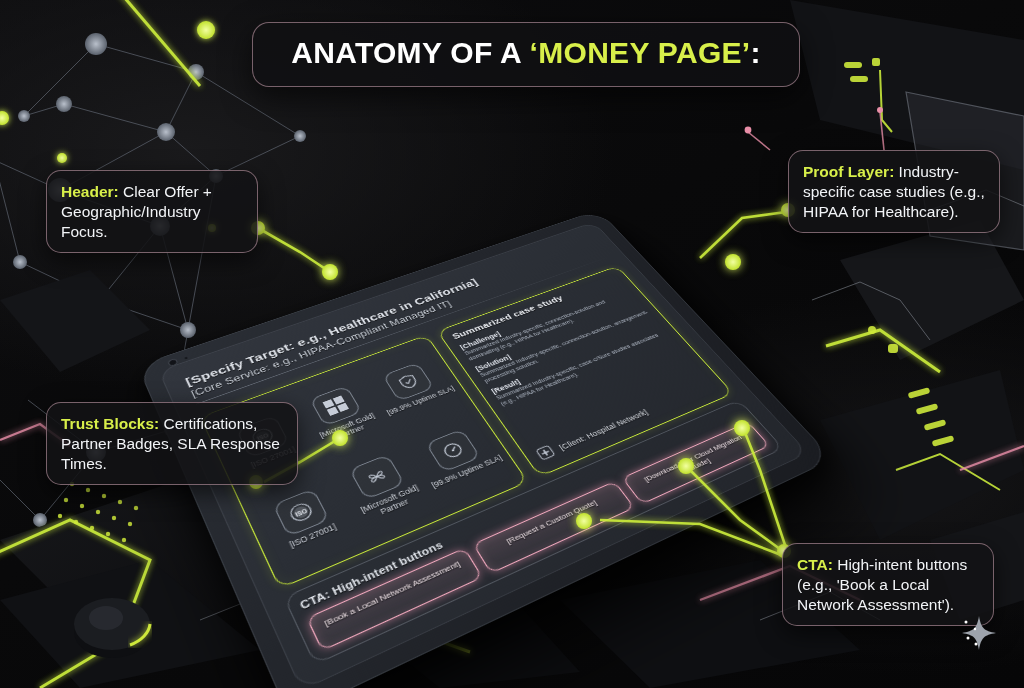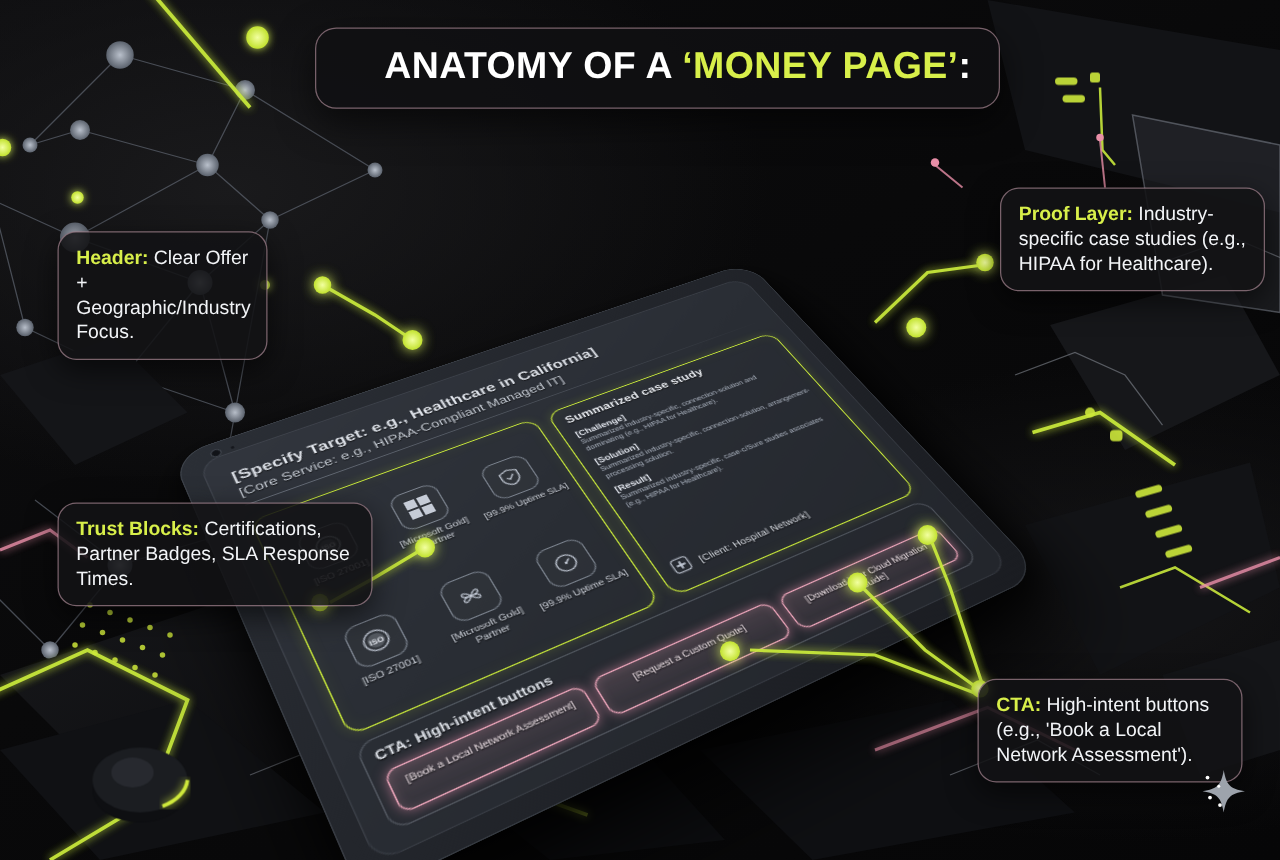--- a/index.html
+++ b/index.html
@@ -96,36 +96,36 @@
     box-shadow: 0 0 9px rgba(240,150,180,.55), inset 0 0 8px rgba(240,168,189,.18);
     text-shadow: 0 1px 1px rgba(0,0,0,.7);
   }
 
   
   .title-card {
     position:absolute; left:252px; top:22px; width:548px; padding:13px 22px 16px;
     border-radius:17px; border:1px solid rgba(226,180,195,.5);
     background: rgba(16,16,18,.82);
     box-shadow: 0 10px 30px rgba(0,0,0,.6);
-    text-align:right;
+    text-align:center;
   }
   .title-line { font-size: 30px; font-weight: 800; color:#fff; letter-spacing:.3px; line-height:1.14; }
   .hl { color:#d8ef4a; }
 
   
   .callout {
     position:absolute; border-radius:15px; border:1px solid rgba(226,180,195,.5);
     background: rgba(18,18,20,.88); padding: 11px 14px;
     box-shadow: 0 8px 24px rgba(0,0,0,.6);
     color:#f2f4f7; font-size: 15.5px; line-height:1.28;
   }
   .callout b { color:#d8ef4a; font-weight:700; }
-  #co-header { left:46px; top:185px; width:168px; }
+  #co-header { left:46px; top:170px; width:212px; }
   #co-trust  { left:46px; top:402px; width:252px; }
-  #co-proof  { left:788px; top:150px; width:212px;margin-left:12px; }
+  #co-proof  { left:788px; top:150px; width:212px; }
   #co-cta    { left:782px; top:523px; width:212px;margin-top:20px; }
 
   .conn { position:absolute; inset:0; width:1024px; height:688px; pointer-events:none; }
   .sparkle { position:absolute; right:28px; bottom:38px; width:34px; height:34px; }
 </style>
 </head>
 <body>
 
 <div class="stage">
 

